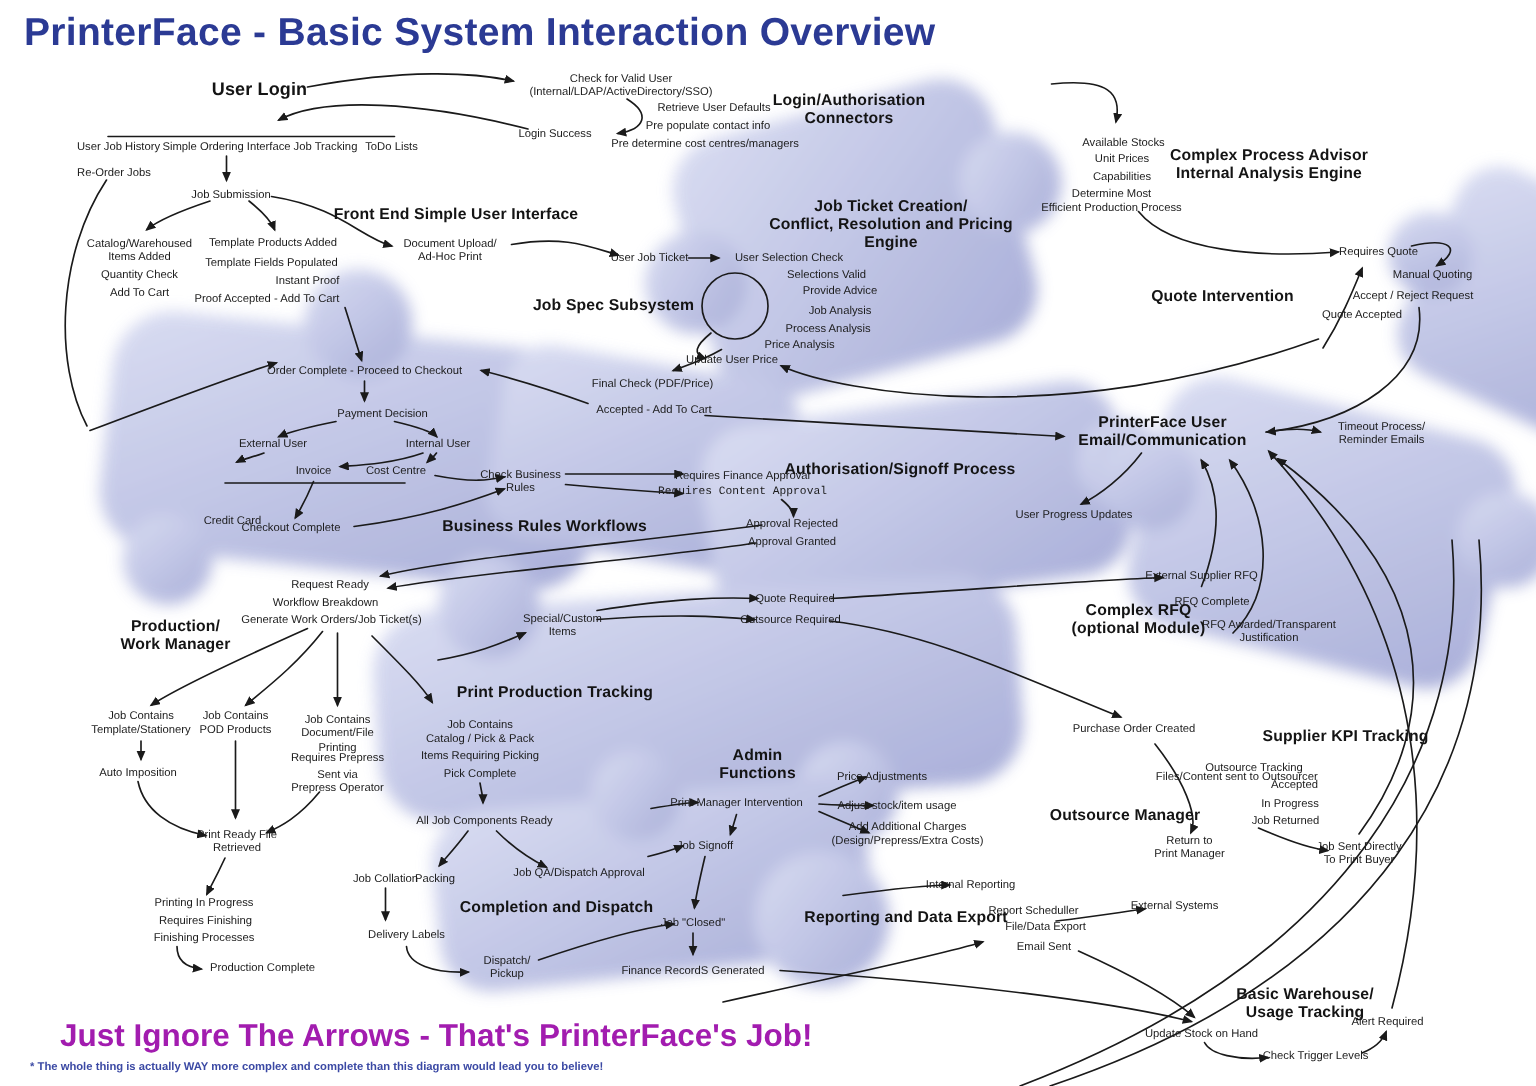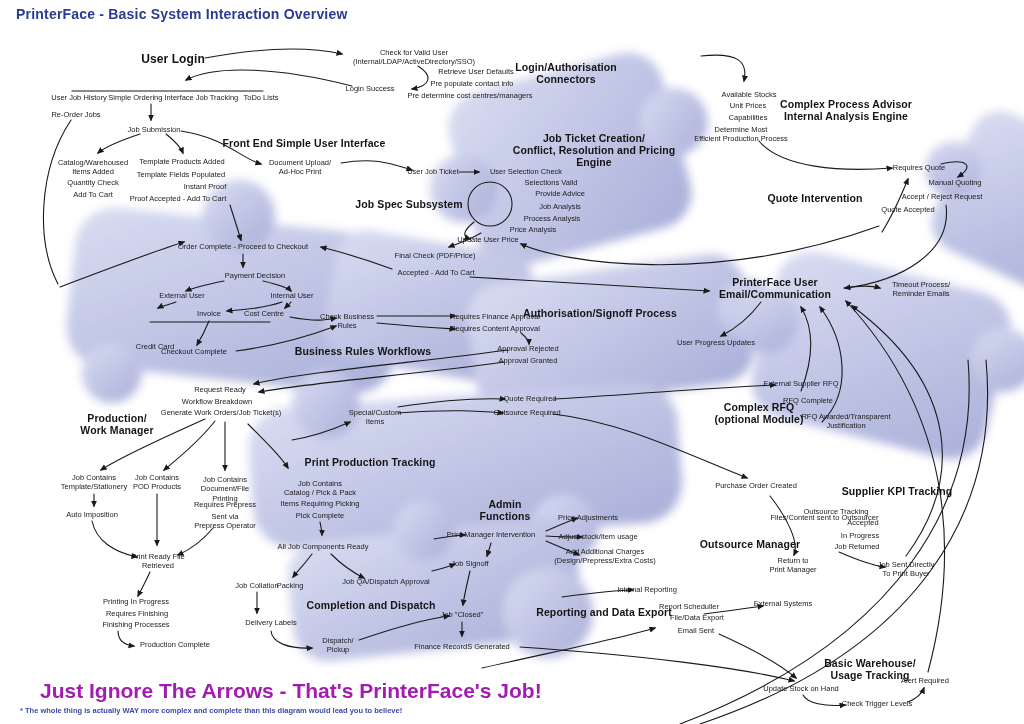--- a/index.html
+++ b/index.html
@@ -3,21 +3,21 @@
 <meta charset="utf-8">
 <style>
   html,body{margin:0;padding:0;background:#fff;}
   .canvas{position:relative;width:1024px;height:724px;background:#fff;overflow:hidden;
           font-family:"Liberation Sans",sans-serif;}
   .layer{position:absolute;left:0;top:0;width:1024px;height:724px;}
   .lbl{position:absolute;transform:translate(-50%,-50%);white-space:pre-line;text-align:center;
        font-size:7.5px;line-height:1.25;color:#1b1b1b;}
   .hd{position:absolute;transform:translate(-50%,-50%);white-space:pre-line;text-align:center;
       font-weight:700;font-size:10.5px;line-height:1.15;color:#141414;letter-spacing:.1px;}
-  .title{position:absolute;left:16px;top:6px;font-size:14px;font-weight:700;color:#2b3a94;letter-spacing:.2px;}
+  .title{position:absolute;left:16px;top:6px;font-size:26px;font-weight:700;color:#2b3a94;letter-spacing:.2px;}
   .footer-headline{position:absolute;left:40px;top:679px;font-size:21px;font-weight:700;color:#a21caf;}
   .footer-note{position:absolute;left:20px;top:706px;font-size:7.5px;font-weight:700;color:#3b49a4;}
 </style>
 </head>
 <body>
 
 <div class="canvas">
 
   <svg class="layer" width="1024" height="724" viewBox="0 0 1024 724" aria-hidden="true">
     <defs>
@@ -239,21 +239,21 @@
       <div class="lbl" style="left: 243px; top: 276px; padding-left: 24px;">Payment Decision</div>
       <div class="lbl" style="left: 182px; top: 296px;">External User</div>
       <div class="lbl" style="left: 292px; top: 296px;">Internal User</div>
       <div class="lbl" style="left: 155px; top: 314px; margin-top: 33px;">Credit Card</div>
       <div class="lbl" style="left: 209px; top: 314px;">Invoice</div>
       <div class="lbl" style="left: 264px; top: 314px;">Cost Centre</div>
       <div class="lbl" style="left: 347px; top: 321px;">Check Business
 Rules</div>
       <div class="lbl" style="left: 194px; top: 352px;">Checkout Complete</div>
       <div class="lbl" style="left: 495px; top: 317px;">Requires Finance Approval</div>
-      <div class="lbl" style="left: 495px; top: 329px;">Requires Content Approval</div>
+      <div class="lbl" style="left: 495px; top: 329px; font-family: Liberation Mono, monospace;">Requires Content Approval</div>
       <div class="lbl" style="left: 528px; top: 349px;">Approval Rejected</div>
       <div class="lbl" style="left: 528px; top: 361px;">Approval Granted</div>
       <div class="lbl" style="left: 716px; top: 343px;">User Progress Updates</div>
       <div class="lbl" style="left: 921px; top: 289px;">Timeout  Process/
 Reminder Emails</div>
       <div class="lbl" style="left: 801px; top: 384px;">External Supplier RFQ</div>
       <div class="lbl" style="left: 808px; top: 401px;">RFQ Complete</div>
       <div class="lbl" style="left: 846px; top: 421px;">RFQ Awarded/Transparent
 Justification</div>
       <div class="lbl" style="left: 530px; top: 399px;">Quote Required</div>

